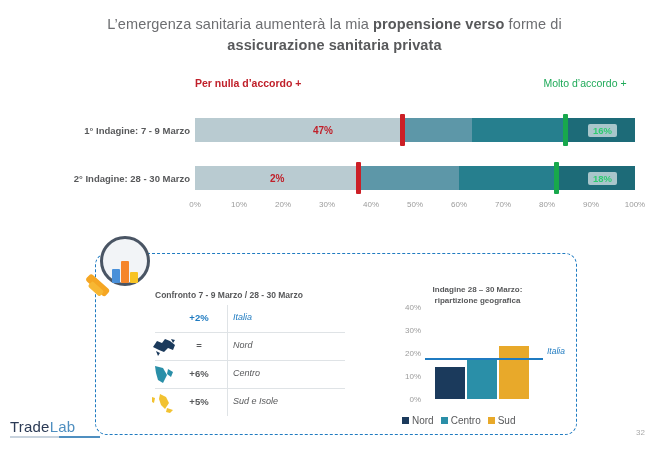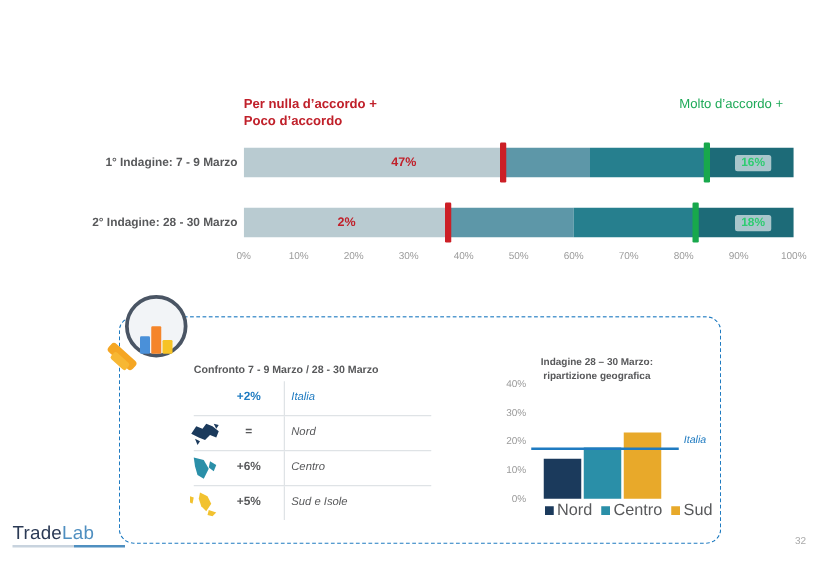--- a/index.html
+++ b/index.html
@@ -72,41 +72,44 @@
   .mini-title{position:absolute;left:395px;top:284px;width:165px;text-align:center;
               font-size:8px;font-weight:bold;color:#58595b;line-height:11px;}
   .mini{position:absolute;left:395px;top:307px;width:175px;height:100px;}
   .mini-y{position:absolute;left:0;width:26px;text-align:right;
           font-size:8px;color:#9b9b9b;transform:translateY(-50%);}
   .mini-plot{position:absolute;left:32px;top:0;width:110px;height:92px;}
   .mini-bar{position:absolute;bottom:0;width:30px;}
   .italia-line{position:absolute;left:30px;width:118px;height:2px;background:#1f7bc1;}
   .italia-lbl{position:absolute;left:152px;font-size:8.5px;font-style:italic;
               color:#1f7bc1;transform:translateY(-50%);}
-  .mini-legend{position:absolute;left:395px;top:400px;width:175px;text-align:right;
-               font-size:13px;color:#58595b;}
+  .mini-legend{position:absolute;left:395px;top:415px;width:175px;text-align:left;
+               font-size:10px;color:#58595b;}
   .mini-legend i{display:inline-block;width:7px;height:7px;margin:0 3px 0 7px;}
 
   
   .logo{position:absolute;left:10px;top:418px;width:90px;}
   .logo-txt{font-size:15px;letter-spacing:.2px;}
   .logo-txt .t1{color:#2b3a55;}
   .logo-txt .t2{color:#4f8fc0;}
   .logo-rule{margin-top:1px;height:2px;background:linear-gradient(90deg,#c8d3de 0 55%,#4f8fc0 55% 100%);}
   .pageno{position:absolute;left:636px;top:428px;font-size:8px;color:#a9a9a9;}
 </style>
 </head>
 <body>
 
 <div class="slide">
 
+  <div class="title">
+    <span>L’emergenza sanitaria aumenterà la mia </span><b>propensione verso</b><span> forme di</span><br>
+    <b>assicurazione sanitaria privata</b>
+  </div>
 
   <div class="cal-red">
     <div>Per nulla d’accordo +</div>
-    <div>Poco d’accordo</div>
   </div>
   <div class="cal-green">
     <div>Molto d’accordo +</div>
   </div>
 
   <div class="chart">
 
     <div class="rowlabel" style="left:20px;top:17px;">1° Indagine: 7 - 9 Marzo</div>
     <div class="bar" style="top:10px;">
       <div class="seg" style="width:47%;background:#b9cbd1;"></div>

